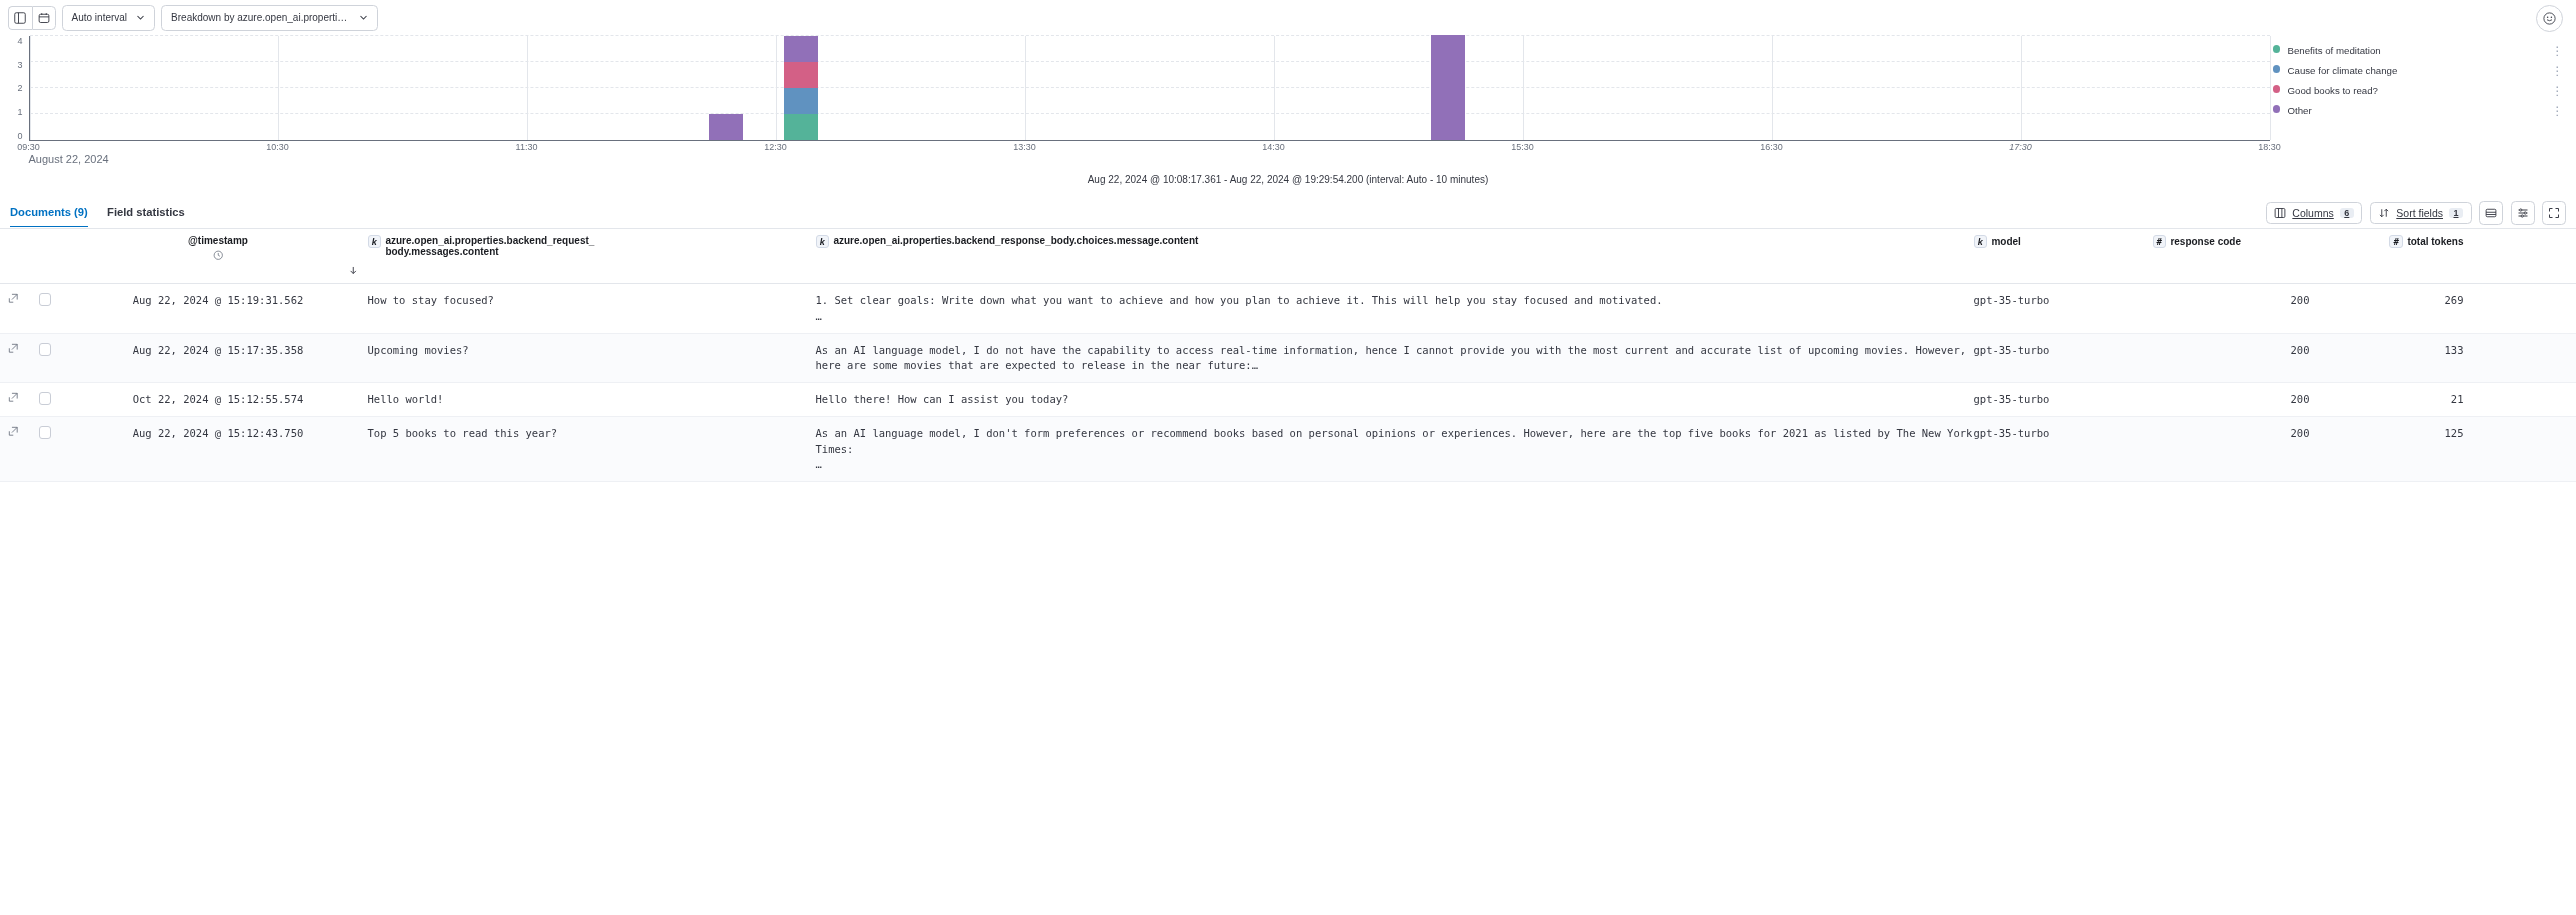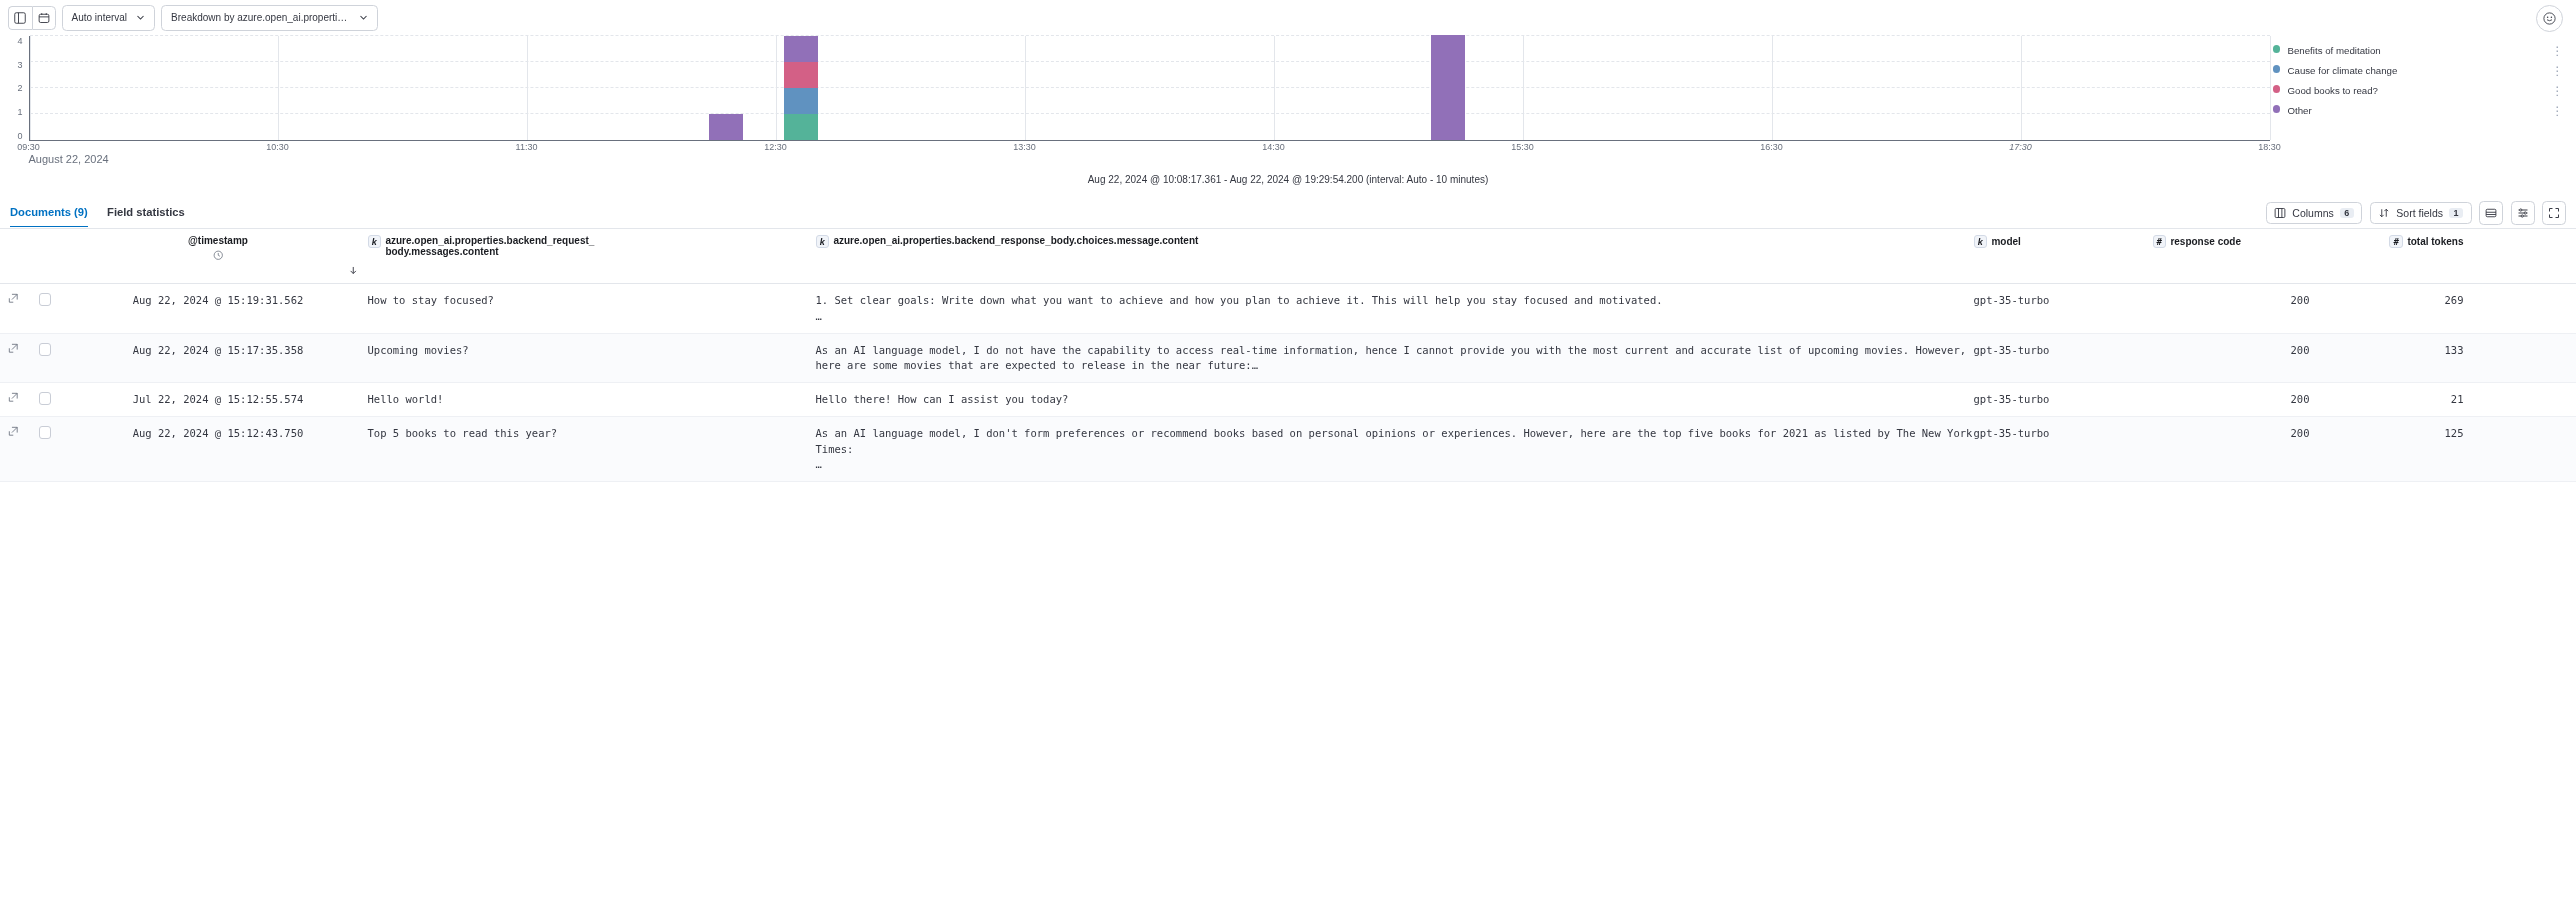--- a/index.html
+++ b/index.html
@@ -108,20 +108,21 @@
     cursor: pointer;
     border-bottom: 1.5px solid transparent;
   }
   .tab.active { color: #0071c2; border-bottom-color: #0071c2; }
   .tabs-right { margin-left: auto; display: flex; gap: 7.5px; align-items: center; }
   .pill-btn {
     display: flex; align-items: center; gap: 6px;
     border: 0.7px solid #cfd3da; border-radius: 4.5px;
     padding: 3.7px 7.5px; cursor: pointer; background: #fff;
     font-size: 10.5px;
+    text-decoration: underline;
   }
   .badge {
     background: #e9edf3; border-radius: 3px; padding: 0 4.5px;
     font-size: 9px; font-weight: 600; min-width: 13.4px; text-align: center;
   }
   .sq-btn {
     width: 24px; height: 24px; border: 0.7px solid #cfd3da;
     border-radius: 4.5px; display: flex; align-items: center; justify-content: center;
     cursor: pointer; background: #fff;
   }
@@ -446,21 +447,21 @@
       <div class="col-expand">
         <span class="expand-icon">
           <svg width="10.5" height="10.5" viewBox="0 0 16 16">
             <path d="M6 2 L14 2 L14 10 M14 2 L6 10 M2 8 L2 14 L8 14" fill="none" stroke="#69707d" stroke-width="1.3"></path>
           </svg>
         </span>
       </div>
       <div class="col-check">
         <span class="cb"></span>
       </div>
-      <div class="col-ts">Jul 22, 2024 @ 15:12:55.574</div>
+      <div class="col-ts">Oct 22, 2024 @ 15:12:55.574</div>
       <div class="col-req">
         <span class="col-req-text">Hello world!</span>
       </div>
       <div class="col-res">
         <span class="col-res-text">Hello there! How can I assist you today?</span>
       </div>
       <div class="col-model">gpt-35-turbo</div>
       <div class="col-code">200</div>
       <div class="col-tok">21</div>
     </div>

